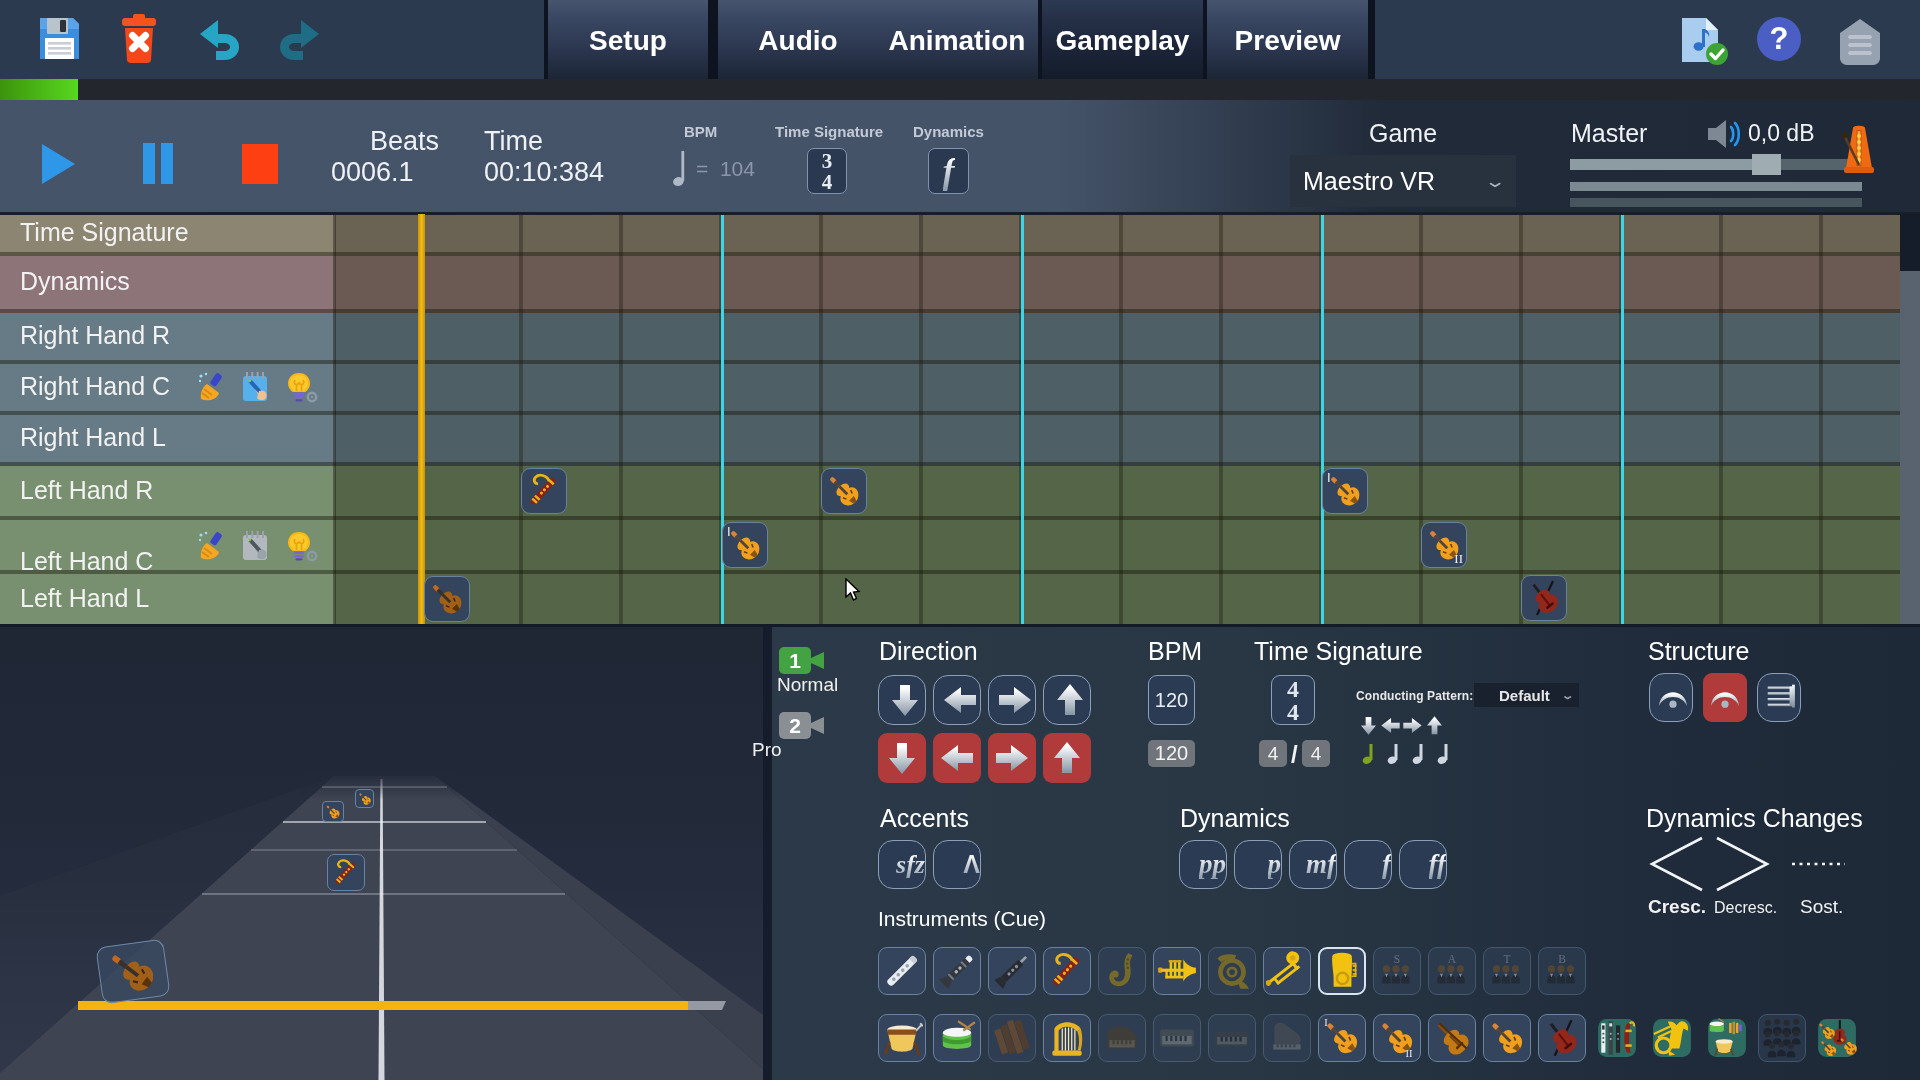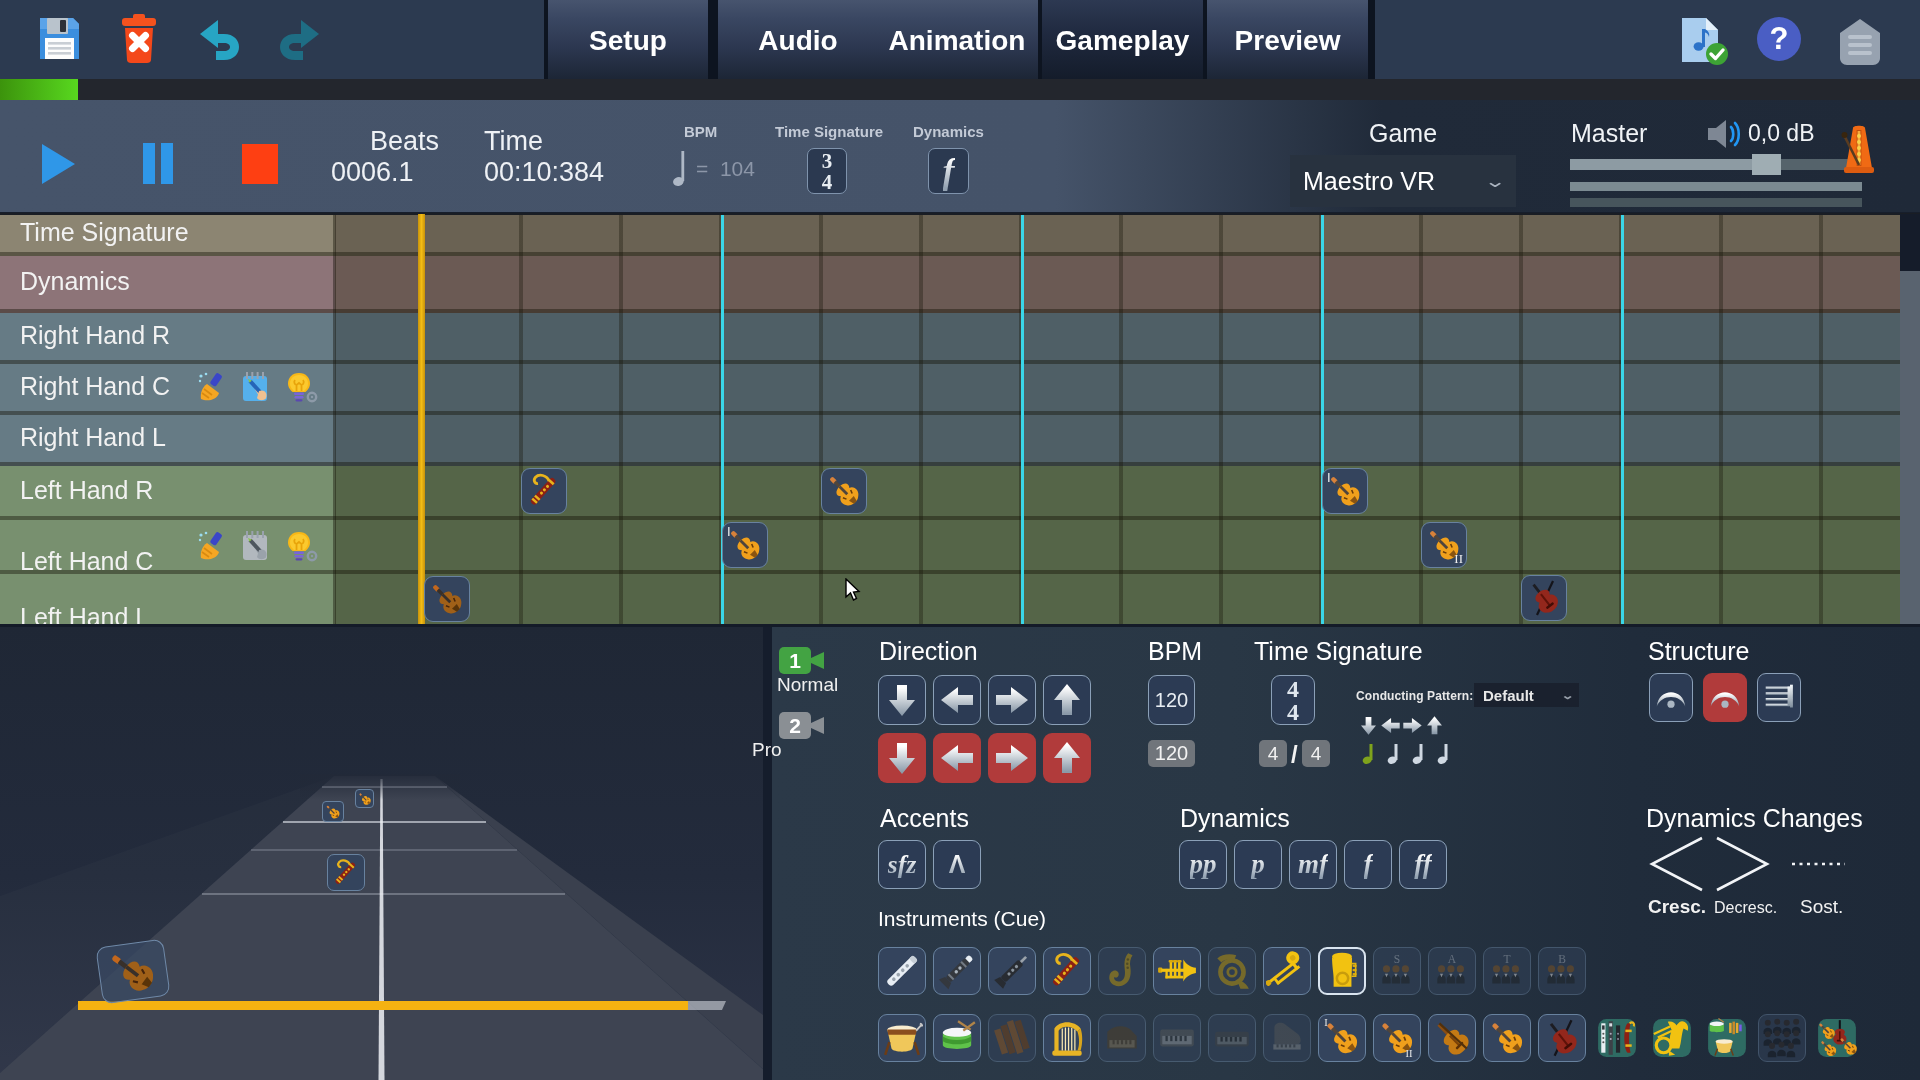--- a/index.html
+++ b/index.html
@@ -1,17 +1,17 @@
 <!DOCTYPE html>
 <html><head><meta charset="utf-8"><style>
 *{margin:0;padding:0;box-sizing:border-box;}
 html,body{width:1920px;height:1080px;overflow:hidden;background:#1d2433;font-family:"Liberation Sans",sans-serif;}
 .abs{position:absolute;}
 .tile{position:absolute;width:46px;height:46px;border-radius:9px;background:#34445d;border:1.5px solid #68829f;display:flex;align-items:center;justify-content:center;}
-.btn{position:absolute;width:48px;height:50px;border-radius:9px;background:#2c3b54;border:1px solid #8ba0b8;display:flex;align-items:center;justify-content:center;}
+.btn{position:absolute;width:48px;height:50px;border-radius:15px;background:#2c3b54;border:1px solid #8ba0b8;display:flex;align-items:center;justify-content:flex-end;}
 .btnr{position:absolute;width:48px;height:50px;border-radius:9px;background:#b13b3b;display:flex;align-items:center;justify-content:center;}
 .hdr{position:absolute;font-size:25px;color:#fff;white-space:nowrap;}
 .dyn{font-family:"Liberation Serif",serif;font-style:italic;font-weight:700;background:linear-gradient(180deg,#ffffff 20%,#93a2b2 90%);-webkit-background-clip:text;-webkit-text-fill-color:transparent;}
 .arr{background:linear-gradient(180deg,#ffffff 15%,#8b9aa9 95%);}
 </style></head><body>
 <svg width="0" height="0" style="position:absolute">
     <defs>
 <linearGradient id="silver" x1="0" y1="0" x2="0" y2="1">
         <stop offset="0.1" stop-color="#ffffff"></stop>
         <stop offset="0.95" stop-color="#8b9aa9"></stop>
@@ -209,21 +209,21 @@
 <div style="position:absolute;left:335px;top:415px;width:1565px;height:51px;background:#4f5f66;border-bottom:4px solid rgba(22,20,8,0.42);"></div>
 <div style="position:absolute;left:20px;top:423px;font-size:25px;color:#f2f2f2;font-weight:400;white-space:nowrap;">Right Hand L</div>
 <div style="position:absolute;left:0px;top:466px;width:335px;height:54px;background:#78906f;border-bottom:4px solid rgba(22,20,8,0.42);"></div>
 <div style="position:absolute;left:335px;top:466px;width:1565px;height:54px;background:#556548;border-bottom:4px solid rgba(22,20,8,0.42);"></div>
 <div style="position:absolute;left:20px;top:476px;font-size:25px;color:#f2f2f2;font-weight:400;white-space:nowrap;">Left Hand R</div>
 <div style="position:absolute;left:0px;top:520px;width:335px;height:54px;background:#78906f;border-bottom:4px solid rgba(22,20,8,0.42);"></div>
 <div style="position:absolute;left:335px;top:520px;width:1565px;height:54px;background:#556548;border-bottom:4px solid rgba(22,20,8,0.42);"></div>
 <div style="position:absolute;left:20px;top:530px;font-size:25px;color:#f2f2f2;font-weight:400;white-space:nowrap;margin-top:17px;">Left Hand C</div>
 <div style="position:absolute;left:0px;top:574px;width:335px;height:54px;background:#78906f;border-bottom:4px solid rgba(22,20,8,0.42);"></div>
 <div style="position:absolute;left:335px;top:574px;width:1565px;height:54px;background:#556548;border-bottom:4px solid rgba(22,20,8,0.42);"></div>
-<div style="position:absolute;left:20px;top:584px;font-size:25px;color:#f2f2f2;font-weight:400;white-space:nowrap;margin-top:19px;">Left Hand L</div>
+<div style="position:absolute;left:20px;top:584px;font-size:25px;color:#f2f2f2;font-weight:400;white-space:nowrap;">Left Hand L</div>
 <div style="position:absolute;left:333px;top:215px;width:3px;height:413px;background:rgba(18,16,6,0.4);"></div>
 <div style="position:absolute;left:335px;top:215px;width:1565px;height:413px;background:repeating-linear-gradient(90deg,transparent 0 84px,rgba(22,20,8,0.34) 84px 88px,transparent 88px 100px);"></div>
 <div style="position:absolute;left:335px;top:215px;width:1565px;height:413px;background:repeating-linear-gradient(90deg,transparent 0 86px,#3ad6e8 86px 89px,transparent 89px 300px);"></div>
 <div style="position:absolute;left:418px;top:214px;width:7px;height:415px;background:linear-gradient(90deg,#c8920a,#f2bc16 50%,#c8920a);"></div>
 <svg class="abs" style="left:197px;top:372px" width="30" height="31" viewBox="0 0 30 31">
 <rect x="16" y="1" width="7" height="13" rx="2" transform="rotate(35 19 7)" fill="#3a46c8"></rect>
 <path d="M10 12 L22 21 C20 28 10 30 4 27 C3 22 5 15 10 12 Z" fill="#f5a623"></path>
 <path d="M7 17 L15 23 M5 21 L12 26" stroke="#d88a10" stroke-width="1.6"></path>
 <circle cx="4" cy="4" r="1.6" fill="#9adcf0"></circle>
     <circle cx="9" cy="2" r="1.3" fill="#9adcf0"></circle>
@@ -414,21 +414,21 @@
   </div>
 <div class="hdr" style="left:1148px;top:637px;">BPM</div>
 <div style="position:absolute;left:1148px;top:675px;width:47px;height:50px;background:#2c3b54;border:1px solid #8ba0b8;border-radius:9px;display:flex;align-items:center;justify-content:center;color:#e8edf2;font-size:20px;">120</div>
 <div style="position:absolute;left:1148px;top:740px;width:47px;height:27px;background:#70757b;border-radius:5px;display:flex;align-items:center;justify-content:center;color:#f2f2f2;font-size:20px;">120</div>
 <div class="hdr" style="left:1254px;top:637px;">Time Signature</div>
 <div style="position:absolute;left:1271px;top:675px;width:44px;height:50px;background:#2c3b54;border:1px solid #8ba0b8;border-radius:9px;color:#dfe6ee;font-family:&quot;Liberation Serif&quot;,serif;font-weight:700;font-size:24px;line-height:23px;text-align:center;padding-top:2px;">4<br>4</div>
 <div style="position:absolute;left:1259px;top:740px;width:28px;height:27px;background:#70757b;border-radius:5px;display:flex;align-items:center;justify-content:center;color:#f2f2f2;font-size:19px;">4</div>
 <div style="position:absolute;left:1291px;top:741px;font-size:24px;color:#f2f2f2;font-weight:700;white-space:nowrap;">/</div>
 <div style="position:absolute;left:1302px;top:740px;width:28px;height:27px;background:#70757b;border-radius:5px;display:flex;align-items:center;justify-content:center;color:#f2f2f2;font-size:19px;">4</div>
 <div style="position:absolute;left:1356px;top:689px;font-size:12px;color:#e8e8e8;font-weight:700;white-space:nowrap;letter-spacing:0.1px;">Conducting Pattern:</div>
-<div style="position:absolute;left:1474px;top:683px;width:105px;height:24px;background:#1a212e;display:flex;align-items:center;color:#e8e8e8;font-size:15px;padding-left:9px;font-weight:700;text-align:center;">Default<span style="position:absolute;right:7px;color:#98a0aa;font-size:11px;transform:scaleX(1.5);">⌄</span></div>
+<div style="position:absolute;left:1474px;top:683px;width:105px;height:24px;background:#1a212e;display:flex;align-items:center;color:#e8e8e8;font-size:15px;padding-left:25px;font-weight:700;text-align:center;">Default<span style="position:absolute;right:7px;color:#98a0aa;font-size:11px;transform:scaleX(1.5);">⌄</span></div>
 <svg class="abs" style="left:1357px;top:714px" width="23" height="23" viewBox="0 0 40 40">
     <use href="#adown"></use>
   </svg>
 <svg class="abs" style="left:1379px;top:714px" width="23" height="23" viewBox="0 0 40 40">
     <use href="#aleft"></use>
   </svg>
 <svg class="abs" style="left:1401px;top:714px" width="23" height="23" viewBox="0 0 40 40">
     <use href="#aright"></use>
   </svg>
 <svg class="abs" style="left:1423px;top:714px" width="23" height="23" viewBox="0 0 40 40">

